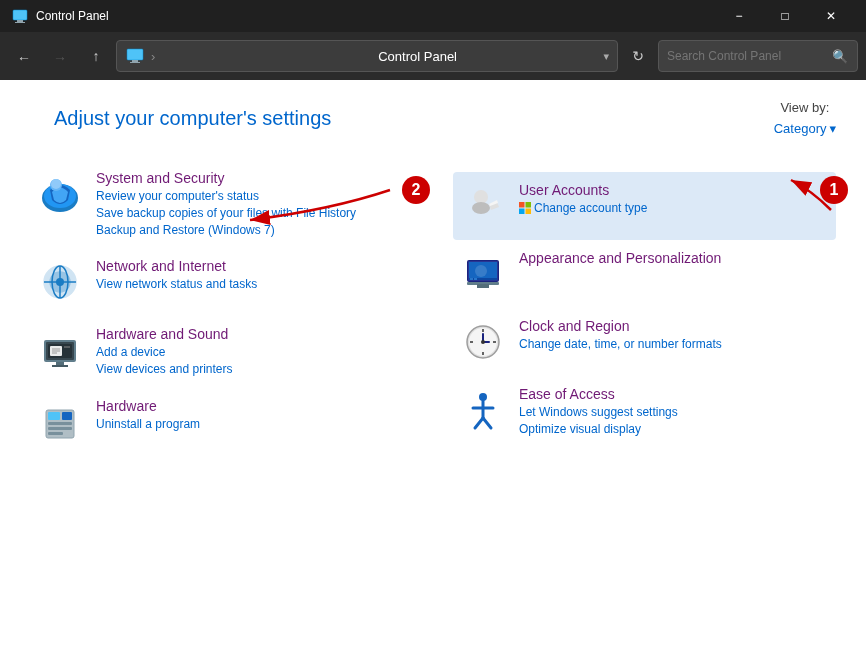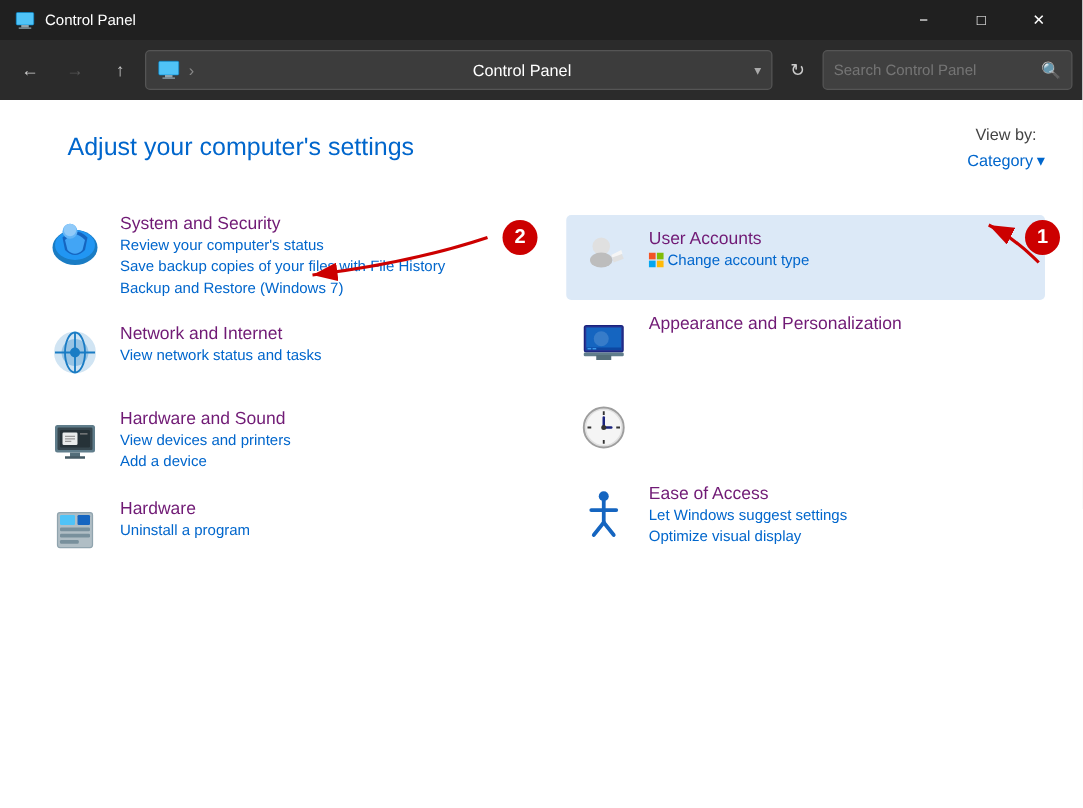--- a/index.html
+++ b/index.html
@@ -364,22 +364,22 @@
             <line x1="16" y1="23" x2="24" y2="23" stroke="#999" stroke-width="1"></line>
             <line x1="16" y1="25" x2="24" y2="25" stroke="#999" stroke-width="1"></line>
             <line x1="16" y1="27" x2="21" y2="27" stroke="#999" stroke-width="1"></line>
 
             <line x1="28" y1="21" x2="34" y2="21" stroke="#888" stroke-width="1"></line>
           </svg>
         </div>
         <div class="cp-text">
           <div class="cp-title">Hardware and Sound</div>
           <div class="cp-desc">
+            <a>Add a device</a>
             <a>View devices and printers</a>
-            <a>Add a device</a>
           </div>
         </div>
       </div>
 
       <div class="cp-item">
         <div class="cp-icon">
           <svg width="48" height="48" viewBox="0 0 48 48">
             <rect x="10" y="12" width="28" height="28" rx="2" fill="#b0bec5" stroke="#90a4ae" stroke-width="1"></rect>
             <rect x="12" y="14" width="12" height="8" rx="1" fill="#4fc3f7"></rect>
             <rect x="26" y="14" width="10" height="8" rx="1" fill="#1565c0"></rect>
@@ -459,20 +459,26 @@
             <line x1="24" y1="11" x2="24" y2="14" stroke="#333" stroke-width="1.5"></line>
             <line x1="24" y1="34" x2="24" y2="37" stroke="#333" stroke-width="1.5"></line>
             <line x1="11" y1="24" x2="14" y2="24" stroke="#333" stroke-width="1.5"></line>
             <line x1="34" y1="24" x2="37" y2="24" stroke="#333" stroke-width="1.5"></line>
 
             <line x1="24" y1="24" x2="24" y2="16" stroke="#1a237e" stroke-width="2" stroke-linecap="round"></line>
             <line x1="24" y1="24" x2="30" y2="24" stroke="#1a237e" stroke-width="2" stroke-linecap="round"></line>
             <circle cx="24" cy="24" r="2" fill="#333"></circle>
           </svg>
         </div>
+        <div class="cp-text">
+          <div class="cp-title">Clock and Region</div>
+          <div class="cp-desc">
+            <a>Change date, time, or number formats</a>
+          </div>
+        </div>
       </div>
 
       <div class="cp-item">
         <div class="cp-icon">
           <svg width="48" height="48" viewBox="0 0 48 48">
             <circle cx="24" cy="11" r="4" fill="#1565c0"></circle>
 
             <line x1="24" y1="15" x2="24" y2="32" stroke="#1565c0" stroke-width="3" stroke-linecap="round"></line>
 
             <line x1="14" y1="22" x2="34" y2="22" stroke="#1565c0" stroke-width="3" stroke-linecap="round"></line>

